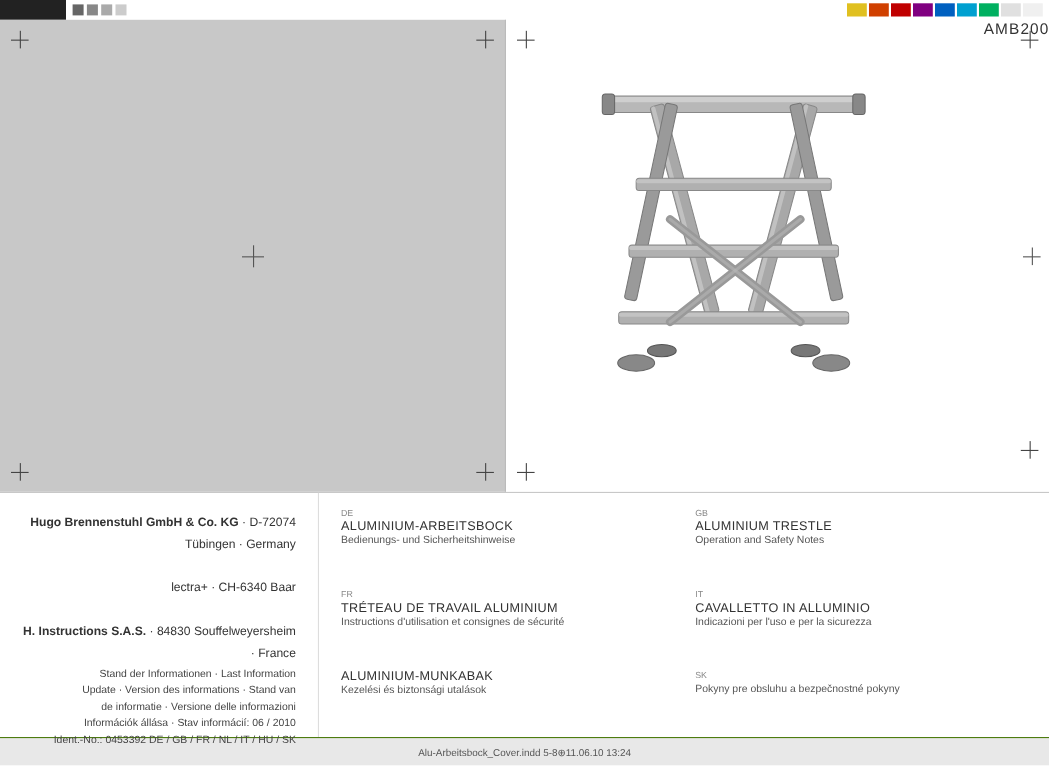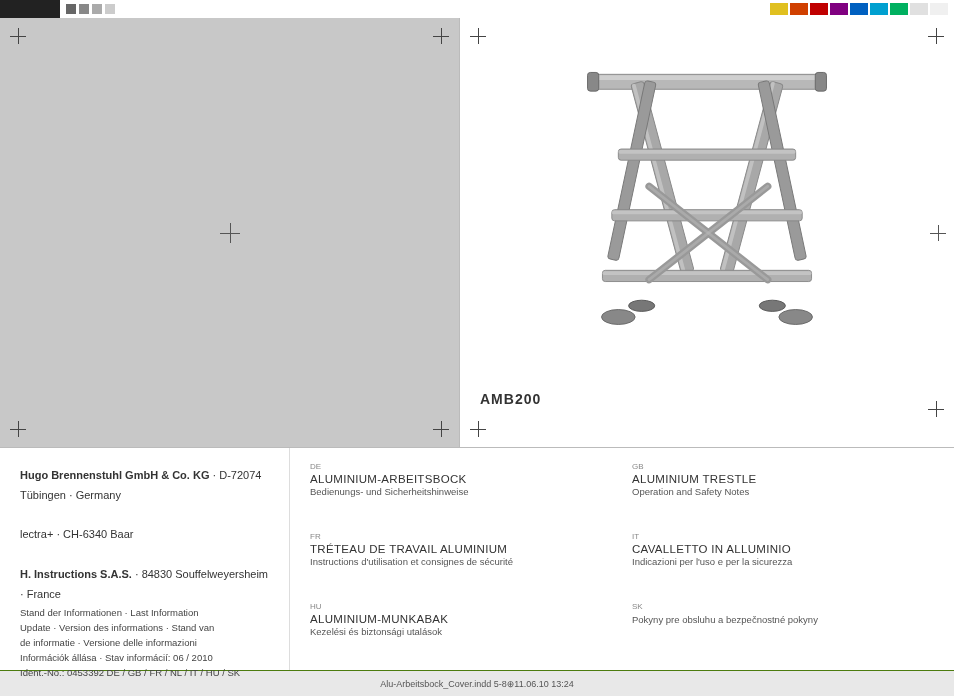--- a/index.html
+++ b/index.html
@@ -72,25 +72,23 @@
     .crosshair-tr { top: 10px; right: 10px; }
     .crosshair-bl { bottom: 10px; left: 10px; }
     .crosshair-br { bottom: 10px; right: 10px; }
 
     
     .right-image {
       flex: 1;
       background: #fff;
       position: relative;
       display: flex;
-      flex-direction: column;
       align-items: center;
       justify-content: flex-end;
       padding-bottom: 30px;
-      font-weight: bold;
     }
     .product-image-area {
       flex: 1;
       display: flex;
       align-items: center;
       justify-content: center;
       width: 100%;
     }
     .product-model {
       font-size: 14px;
@@ -108,20 +106,21 @@
       min-height: 200px;
     }
 
     .bottom-left {
       width: 290px;
       padding: 18px 20px 10px 20px;
       border-right: 1px solid #ddd;
       display: flex;
       flex-direction: column;
       justify-content: space-between;
+      text-align: right;
     }
     .company-info {
       font-size: 11px;
       color: #333;
       line-height: 1.8;
     }
     .company-name {
       font-weight: bold;
     }
     .version-info {
@@ -355,21 +354,20 @@
       <span class="product-flag">FR</span>
       <span class="product-title">TRÉTEAU DE TRAVAIL ALUMINIUM</span>
       <span class="product-subtitle">Instructions d'utilisation et consignes de sécurité</span>
     </div>
     <div class="product-entry">
       <span class="product-flag">IT</span>
       <span class="product-title">CAVALLETTO IN ALLUMINIO</span>
       <span class="product-subtitle">Indicazioni per l'uso e per la sicurezza</span>
     </div>
     <div class="product-entry">
-      <span class="product-flag">HU</span>
       <span class="product-title">ALUMINIUM-MUNKABAK</span>
       <span class="product-subtitle">Kezelési és biztonsági utalások</span>
     </div>
     <div class="product-entry">
       <span class="product-flag">SK</span>
       <span class="product-subtitle">Pokyny pre obsluhu a bezpečnostné pokyny</span>
     </div>
   </div>
 </div>
 

